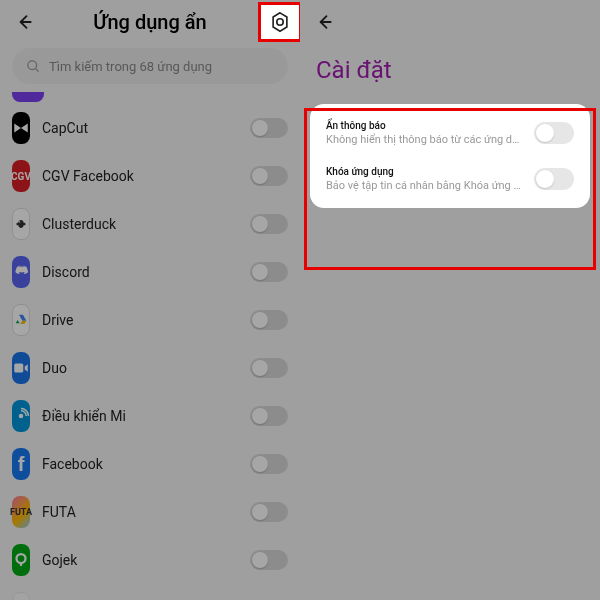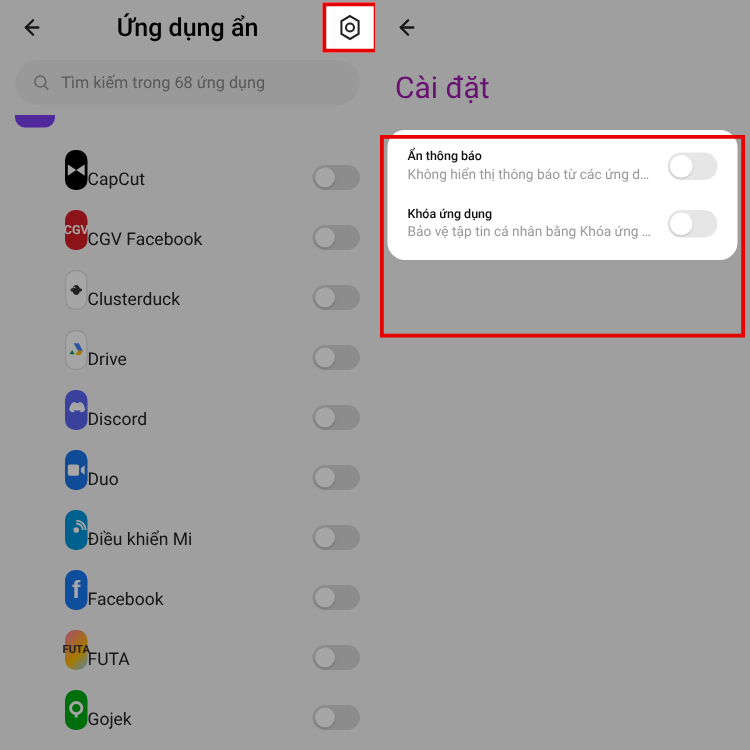--- a/index.html
+++ b/index.html
@@ -92,23 +92,23 @@
     color: #888;
     font-size: 13px;
     text-align: right;
   }
   
   .app-list {
     padding: 0 12px;
   }
   .app-row {
     display: flex;
-    align-items: flex-end;
+    align-items: center;
     height: 48px;
-    margin-left: 40px;
+    gap: 12px;
   }
   .app-icon {
     width: 18px;
     height: 32px;
     border-radius: 8px;
     display: flex;
     align-items: center;
     justify-content: center;
     font-size: 16px;
     color: #fff;
@@ -277,38 +277,38 @@
         <svg width="22" height="22" viewBox="0 0 24 24" fill="#333">
             <path d="M8 14c-2 0-3-1-3-2s1-2 3-2c0-2 2-4 4-4s4 2 4 4c2 0 3 1 3 2s-1 2-3 2c0 2-2 4-4 4s-4-2-4-4z"></path>
             <circle cx="10" cy="9" r="1" fill="#fff"></circle>
           </svg>
       </div>
       <div class="app-label">Clusterduck</div>
       <div class="toggle"></div>
     </div>
 
     <div class="app-row">
+      <div class="app-icon" style="background:#5865F2">
+        <svg width="20" height="20" viewBox="0 0 24 24" fill="#fff">
+            <path d="M19 5c-1-1-3-1.5-4-1.5l-.5.5c2 .5 3 1.5 3 1.5-1-.5-2.5-1-4.5-1s-3.5.5-4.5 1c0 0 1-1 3-1.5L11 3.5C10 3.5 8 4 7 5c-2 3-2.5 7-2.5 7s1.5 2.5 5 2.5l1-1.5c-1.5-.5-2-1.5-2-1.5s.5.5 1.5.5c1 .5 2 .5 3 .5s2 0 3-.5c1 0 1.5-.5 1.5-.5s-.5 1-2 1.5l1 1.5c3.5 0 5-2.5 5-2.5S21 8 19 5z"></path>
+          </svg>
+      </div>
+      <div class="app-label">Discord</div>
+      <div class="toggle"></div>
+    </div>
+
+    <div class="app-row">
       <div class="app-icon" style="background:#fff;border:1px solid #ddd">
         <svg width="20" height="20" viewBox="0 0 24 24">
             <path fill="#0F9D58" d="M4 17l3-5 3 5z"></path>
             <path fill="#4285F4" d="M9 4h6l5 9h-6z"></path>
             <path fill="#FBBC04" d="M14 13h6l-3 5H11z"></path>
           </svg>
       </div>
       <div class="app-label">Drive</div>
-      <div class="toggle"></div>
-    </div>
-
-    <div class="app-row">
-      <div class="app-icon" style="background:#5865F2">
-        <svg width="20" height="20" viewBox="0 0 24 24" fill="#fff">
-            <path d="M19 5c-1-1-3-1.5-4-1.5l-.5.5c2 .5 3 1.5 3 1.5-1-.5-2.5-1-4.5-1s-3.5.5-4.5 1c0 0 1-1 3-1.5L11 3.5C10 3.5 8 4 7 5c-2 3-2.5 7-2.5 7s1.5 2.5 5 2.5l1-1.5c-1.5-.5-2-1.5-2-1.5s.5.5 1.5.5c1 .5 2 .5 3 .5s2 0 3-.5c1 0 1.5-.5 1.5-.5s-.5 1-2 1.5l1 1.5c3.5 0 5-2.5 5-2.5S21 8 19 5z"></path>
-          </svg>
-      </div>
-      <div class="app-label">Discord</div>
       <div class="toggle"></div>
     </div>
 
     <div class="app-row">
       <div class="app-icon" style="background:#1a73e8">
         <svg width="18" height="18" viewBox="0 0 24 24" fill="#fff">
             <rect x="3" y="6" width="12" height="12" rx="2"></rect>
             <path d="M17 10l4-3v10l-4-3z"></path>
           </svg>
       </div>

